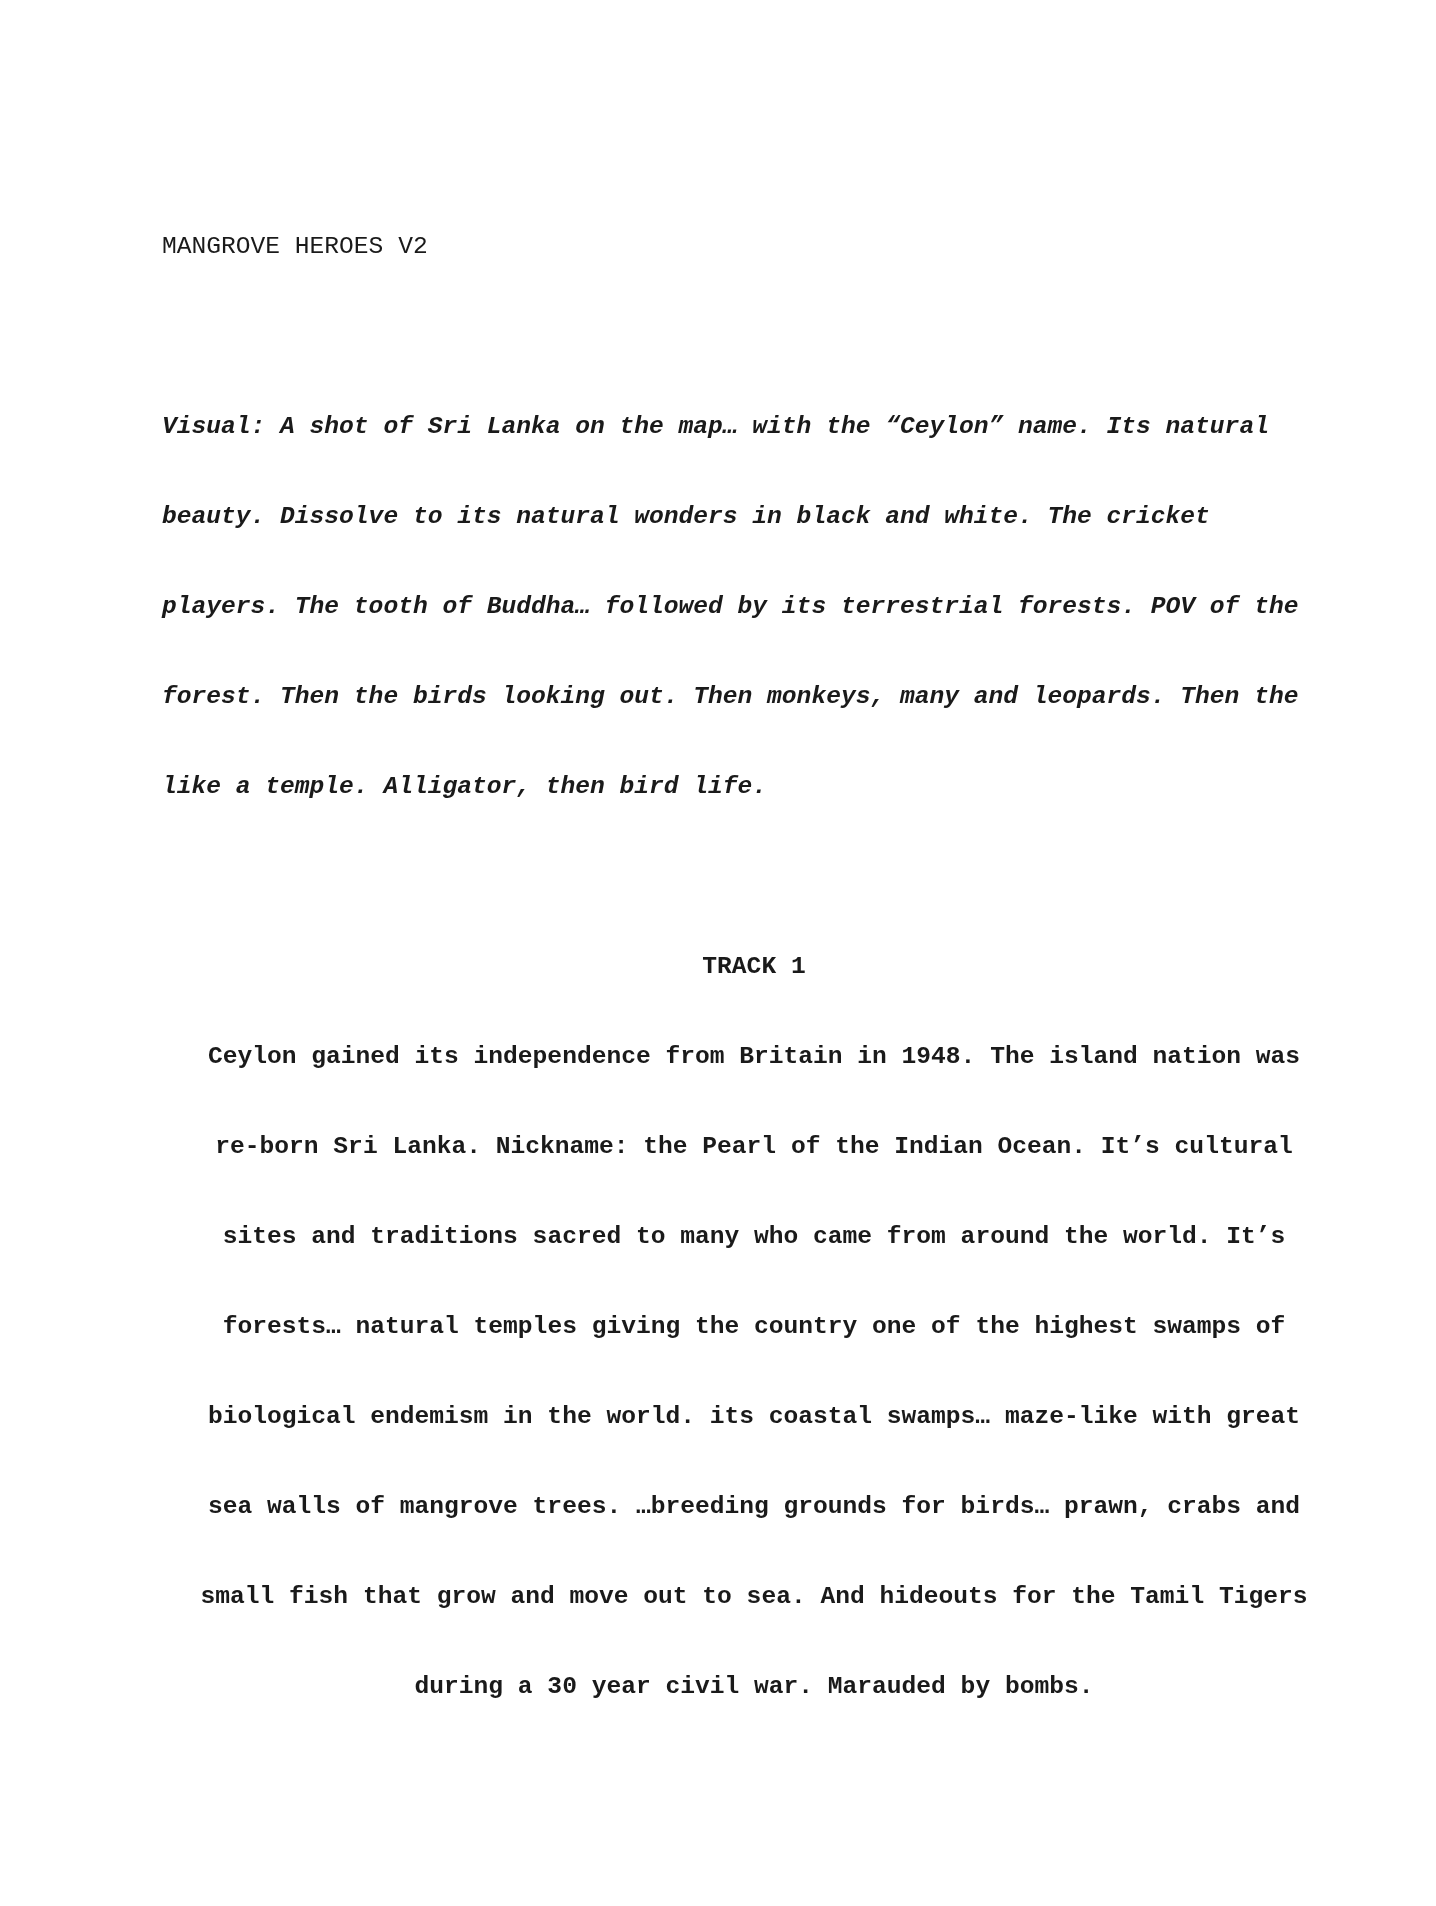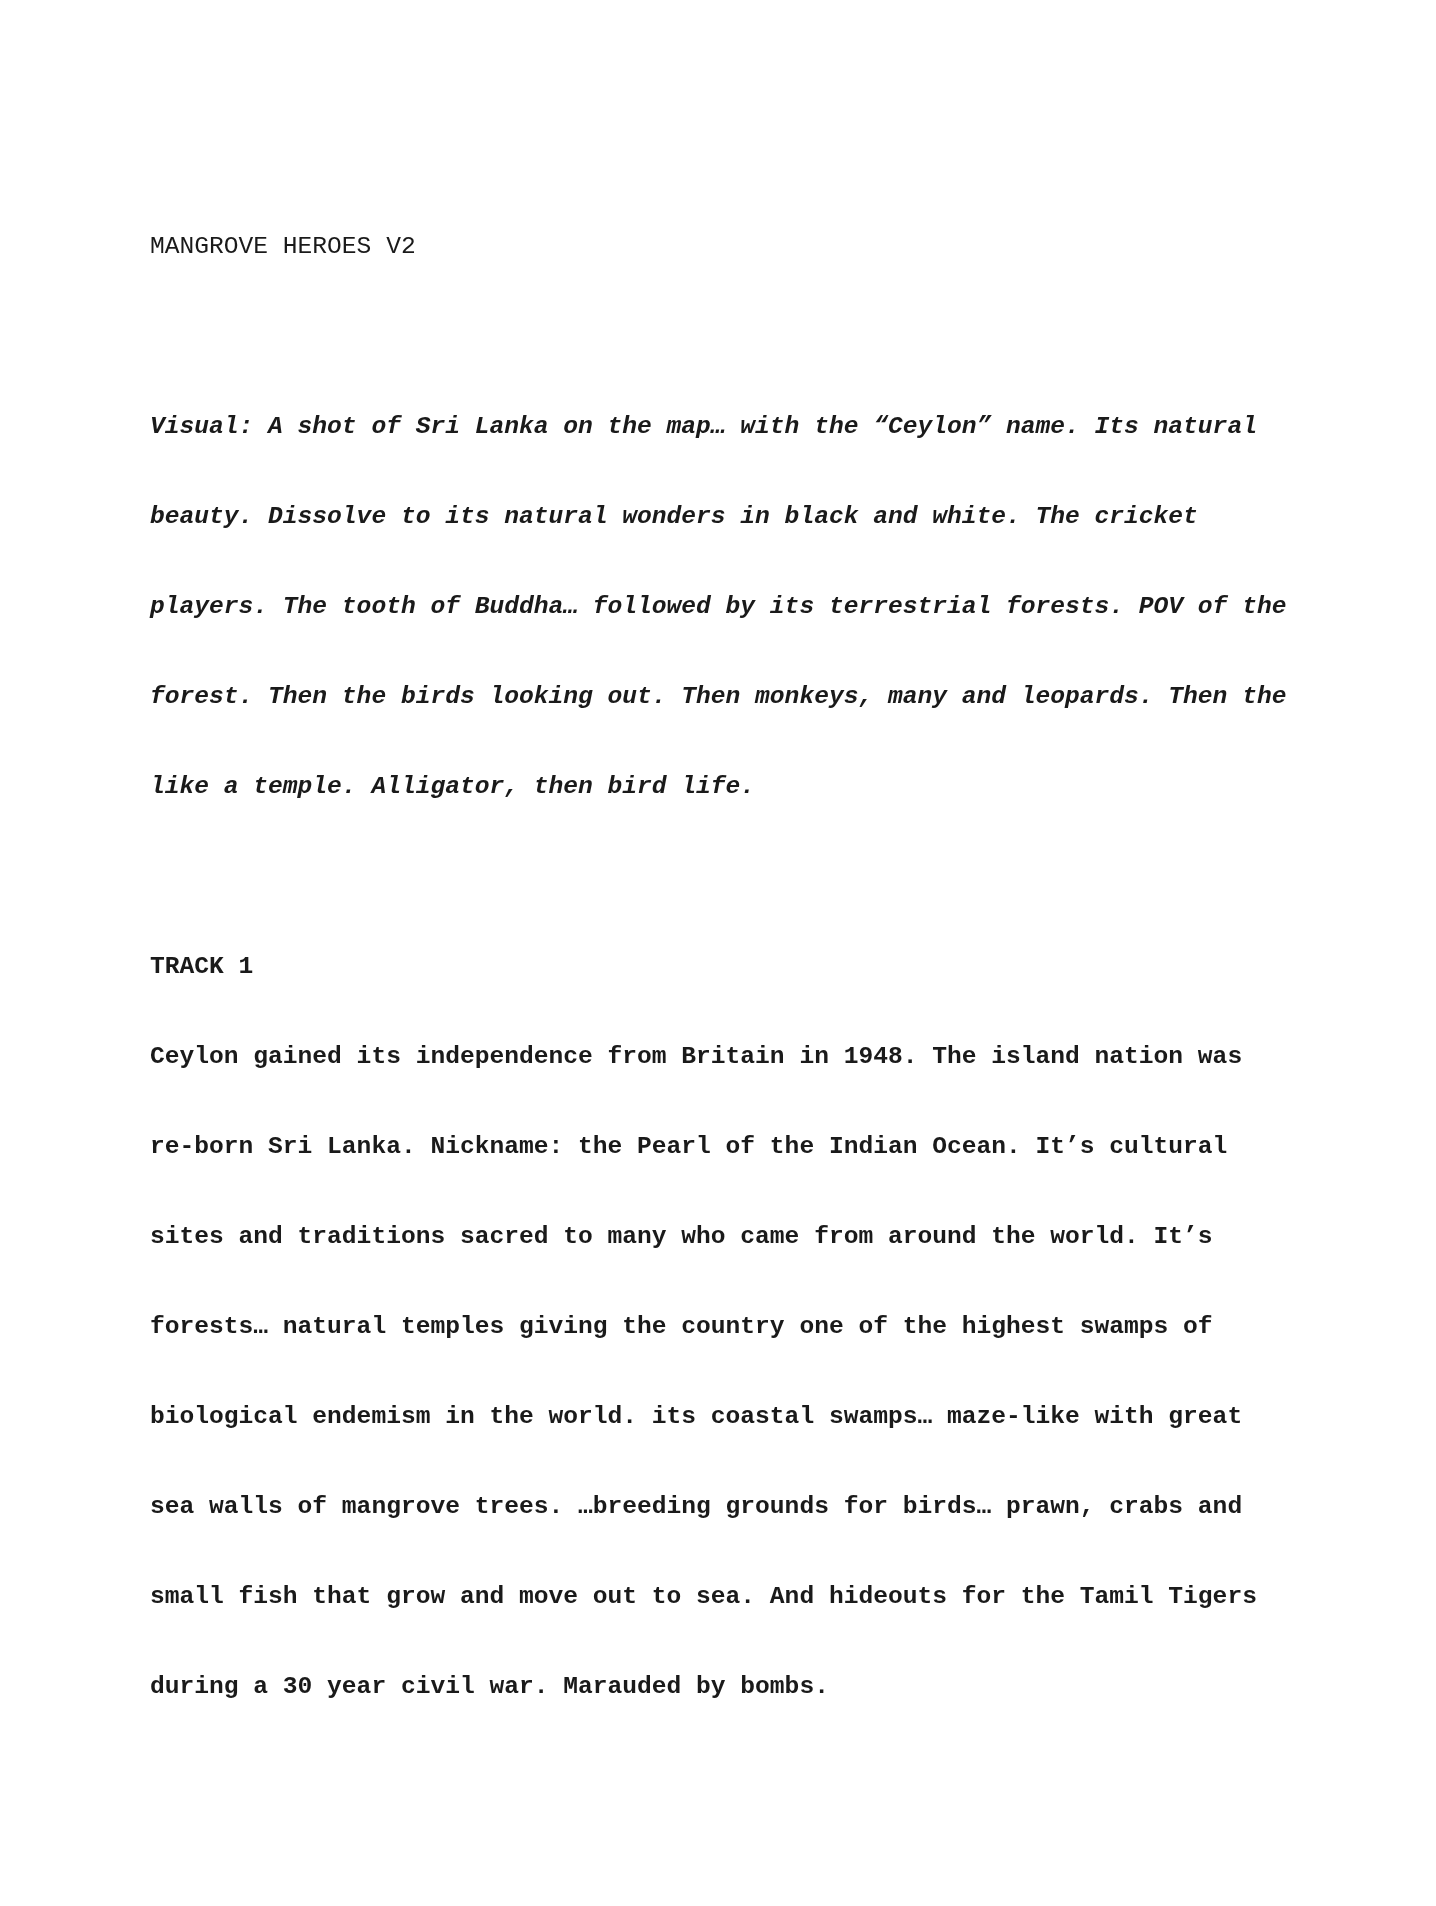--- a/index.html
+++ b/index.html
@@ -17,27 +17,27 @@
       position: absolute;
       left: 146px;
       top: 172px;
       width: 1200px;
       font-family: "Liberation Mono", "DejaVu Sans Mono", monospace;
       font-size: 24.6px;
       line-height: 30px;
       color: #1a1a1a;
     }
     .block {
-      margin: 0 0 30px 4px;
+      margin: 0 0 30px 16px;
       white-space: pre;
     }
     .block:last-child { margin-bottom: 0; }
     .line { display: block; min-height: 30px; }
     .italic { font-style: italic; font-weight: bold; }
-    .bold { font-weight: bold; }
+    .bold { font-weight: bold; text-align: center; }
   </style>
 </head>
 <body>
 
 <div class="page">
 
   <div class="block">
     <span class="line">MANGROVE HEROES V2</span>
   </div>
 

